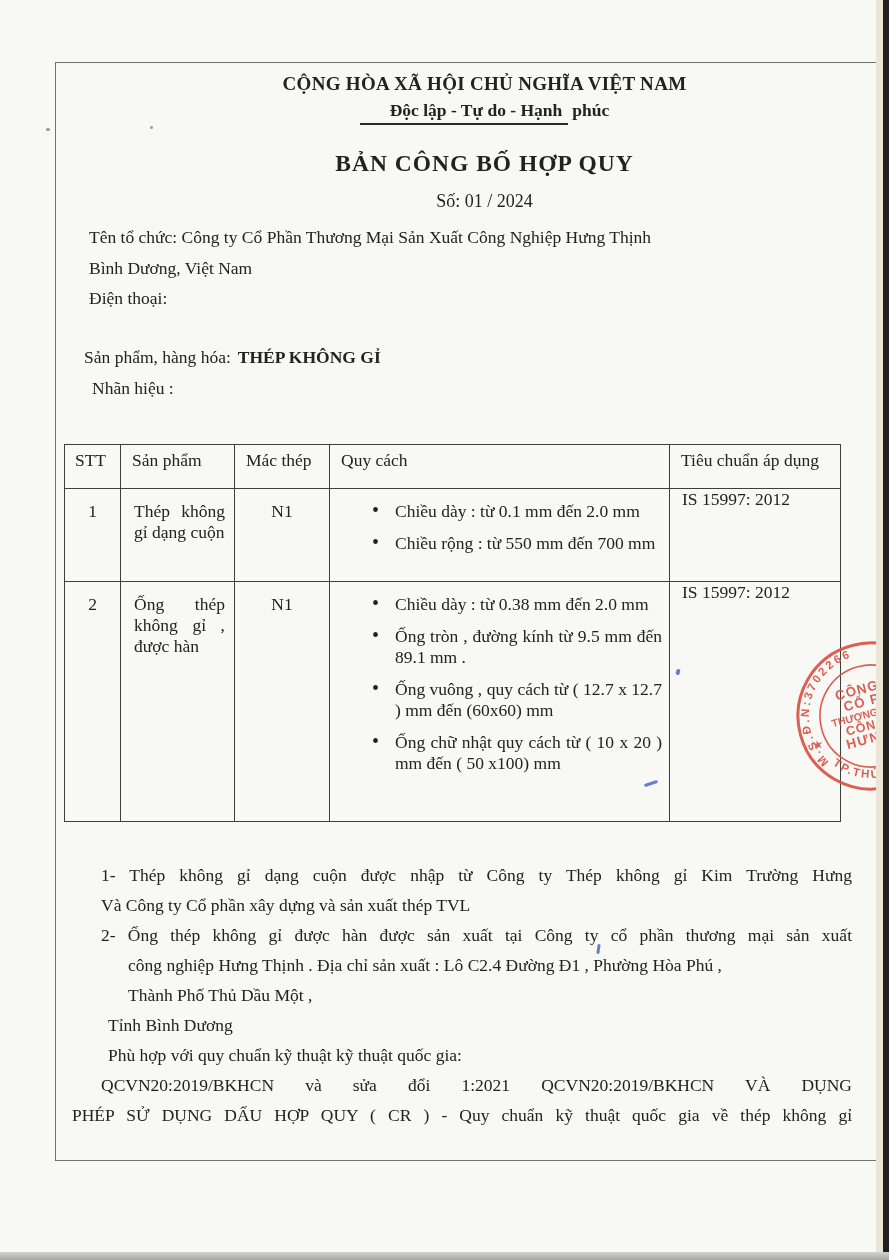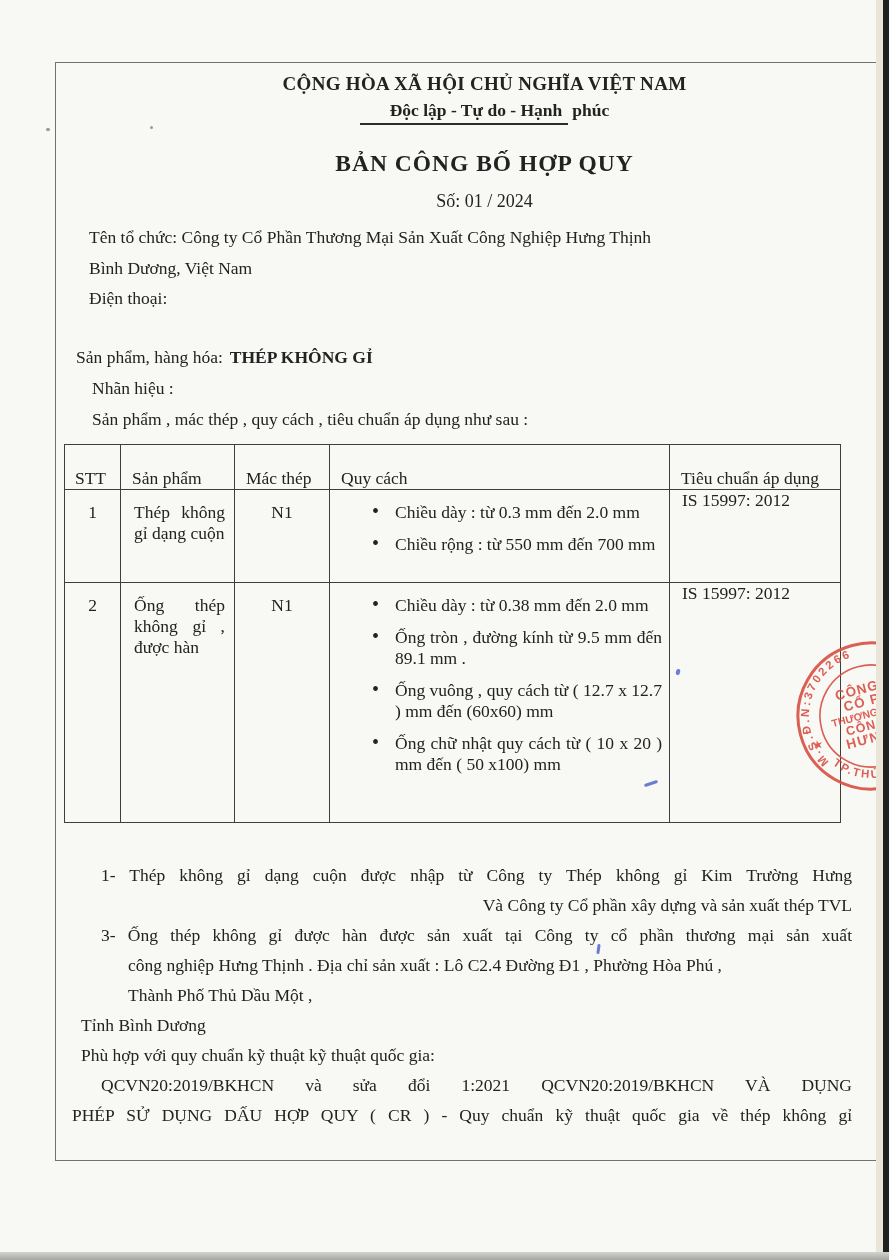--- a/index.html
+++ b/index.html
@@ -17,50 +17,50 @@
   .nat-title{top:10px;font-size:19px;font-weight:bold;letter-spacing:.3px;}
   .motto{top:37px;font-size:17.5px;font-weight:bold;}
   .motto .ul{display:inline-block;border-bottom:2px solid #2b2b2b;padding:0 6px 2px 30px;}
   .motto .tail{display:inline-block;margin-left:4px;}
   .doc-title{top:87px;font-size:23.5px;font-weight:bold;letter-spacing:1px;}
   .doc-num{top:128px;font-size:18px;}
 
   .org-block{position:absolute;top:159px;left:33px;right:8px;font-size:17.5px;line-height:30.5px;}
   .org-block .line{white-space:nowrap;}
   .line{white-space:nowrap;}
-  .product-line{position:absolute;top:284px;left:20px;font-size:17.5px;}
+  .product-line{position:absolute;top:284px;left:28px;font-size:17.5px;}
   .product-line .lbl{margin-right:7px;}
   .bold{font-weight:bold;}
   .brand-line{position:absolute;top:315px;left:36px;font-size:17.5px;}
   .intro-line{position:absolute;top:346px;left:36px;font-size:17.5px;}
 
   table.spec{
     position:absolute;top:381px;left:8px;width:776px;
     border-collapse:collapse;table-layout:fixed;font-size:17.5px;
   }
   table.spec th,table.spec td{
     border:1.4px solid #3e3e3a;vertical-align:top;box-sizing:border-box;
     font-weight:normal;
   }
-  table.spec th{height:44px;text-align:left;padding:23px 4px 0 11px;}
+  table.spec th{height:44px;text-align:left;padding:5px 4px 0 11px;}
   table.spec th.c{text-align:center;padding-left:0;}
   td.stt{text-align:center;padding-top:12px;}
   td.prod{padding:12px 9px 0 13px;text-align:justify;}
   td.grade{text-align:center;padding-top:12px;}
   td.specs{padding:12px 7px 0 38px;}
   td.std{padding:0 4px 0 12px;white-space:nowrap;}
   tr.r1 td{height:93px;}
   tr.r2 td{height:240px;}
   .spec-item{position:relative;padding-left:27px;margin-bottom:11px;text-align:justify;}
   .spec-item::before{content:"•";position:absolute;left:4px;top:-2px;font-size:20px;}
 
   .notes-block{position:absolute;top:797px;left:20px;width:776px;font-size:17.5px;line-height:30px;}
   .i0{margin-left:-4px;}
-  .i22{margin-left:5px;}
-  .i25{margin-left:25px;text-align:right;}
+  .i22{margin-left:32px;}
+  .i25{margin-left:25px;}
   .i52{margin-left:52px;}
   .jline{text-align:justify;text-align-last:justify;white-space:normal;}
   .notes-block div{white-space:nowrap;}
   .notes-block div.jline{white-space:normal;}
 
   .stamp{position:absolute;left:783px;top:628px;width:176px;height:176px;z-index:5;opacity:.9;}
   .stamp text{font-family:"Liberation Sans","DejaVu Sans",sans-serif;font-weight:bold;}
 
   .edge-cream{position:absolute;left:876px;top:0;width:8px;height:1260px;background:#eae5d6;z-index:8;}
   .edge-black{position:absolute;left:883px;top:0;width:6px;height:1252px;background:#20201e;z-index:9;}
@@ -89,21 +89,20 @@
     <div class="line">Tên tổ chức: Công ty Cổ Phần Thương Mại Sản Xuất Công Nghiệp Hưng Thịnh</div>
     <div class="line">Bình Dương, Việt Nam</div>
     <div class="line">Điện thoại:</div>
   </div>
 
   <div class="product-line">
     <span class="lbl">Sản phẩm, hàng hóa:</span><span class="bold">THÉP KHÔNG GỈ</span>
   </div>
 
   <div class="brand-line">Nhãn hiệu :</div>
-  <div class="intro-line">Sản phẩm , mác thép , quy cách , tiêu chuẩn áp dụng như sau :</div>
 
   <table class="spec">
     <colgroup>
       <col style="width:56px">
         <col style="width:114px">
         <col style="width:95px">
         <col style="width:340px">
         <col style="width:171px">
     </colgroup>
     <tbody>
@@ -112,21 +111,21 @@
       <th>Sản phẩm</th>
       <th>Mác thép</th>
       <th>Quy cách</th>
       <th>Tiêu chuẩn áp dụng</th>
     </tr>
     <tr class="r1">
       <td class="stt">1</td>
       <td class="prod">Thép không gỉ dạng cuộn</td>
       <td class="grade">N1</td>
       <td class="specs">
-        <div class="spec-item">Chiều dày : từ 0.3 mm đến 2.0 mm</div>
+        <div class="spec-item">Chiều dày : từ 0.1 mm đến 2.0 mm</div>
         <div class="spec-item">Chiều rộng : từ 550 mm đến 700 mm</div>
       </td>
       <td class="std">IS 15997: 2012</td>
     </tr>
     <tr class="r2">
       <td class="stt">2</td>
       <td class="prod">Ống thép không gỉ , được hàn</td>
       <td class="grade">N1</td>
       <td class="specs">
         <div class="spec-item">Chiều dày : từ 0.38 mm đến 2.0 mm</div>
@@ -135,21 +134,21 @@
         <div class="spec-item">Ống chữ nhật quy cách từ ( 10 x 20 ) mm đến ( 50 x100) mm</div>
       </td>
       <td class="std">IS 15997: 2012</td>
     </tr>
   </tbody>
     </table>
 
   <div class="notes-block">
     <div class="i25 jline">1- Thép không gỉ dạng cuộn được nhập từ Công ty Thép không gỉ Kim Trường Hưng</div>
     <div class="i25">Và Công ty Cổ phần xây dựng và sản xuất thép TVL</div>
-    <div class="i25 jline">3- Ống thép không gỉ được hàn được sản xuất tại Công ty cổ phần thương mại sản xuất</div>
+    <div class="i25 jline">2- Ống thép không gỉ được hàn được sản xuất tại Công ty cổ phần thương mại sản xuất</div>
     <div class="i52">công nghiệp Hưng Thịnh . Địa chỉ sản xuất : Lô C2.4 Đường Đ1 , Phường Hòa Phú ,</div>
     <div class="i52">Thành Phố Thủ Dầu Một ,</div>
     <div class="i22">Tỉnh Bình Dương</div>
     <div class="i22">Phù hợp với quy chuẩn kỹ thuật kỹ thuật quốc gia:</div>
     <div class="i25 jline">QCVN20:2019/BKHCN và sửa đổi 1:2021 QCVN20:2019/BKHCN VÀ DỤNG</div>
     <div class="i0 jline">PHÉP SỬ DỤNG DẤU HỢP QUY ( CR ) - Quy chuẩn kỹ thuật quốc gia về thép không gỉ</div>
   </div>
 
 </div>
 

